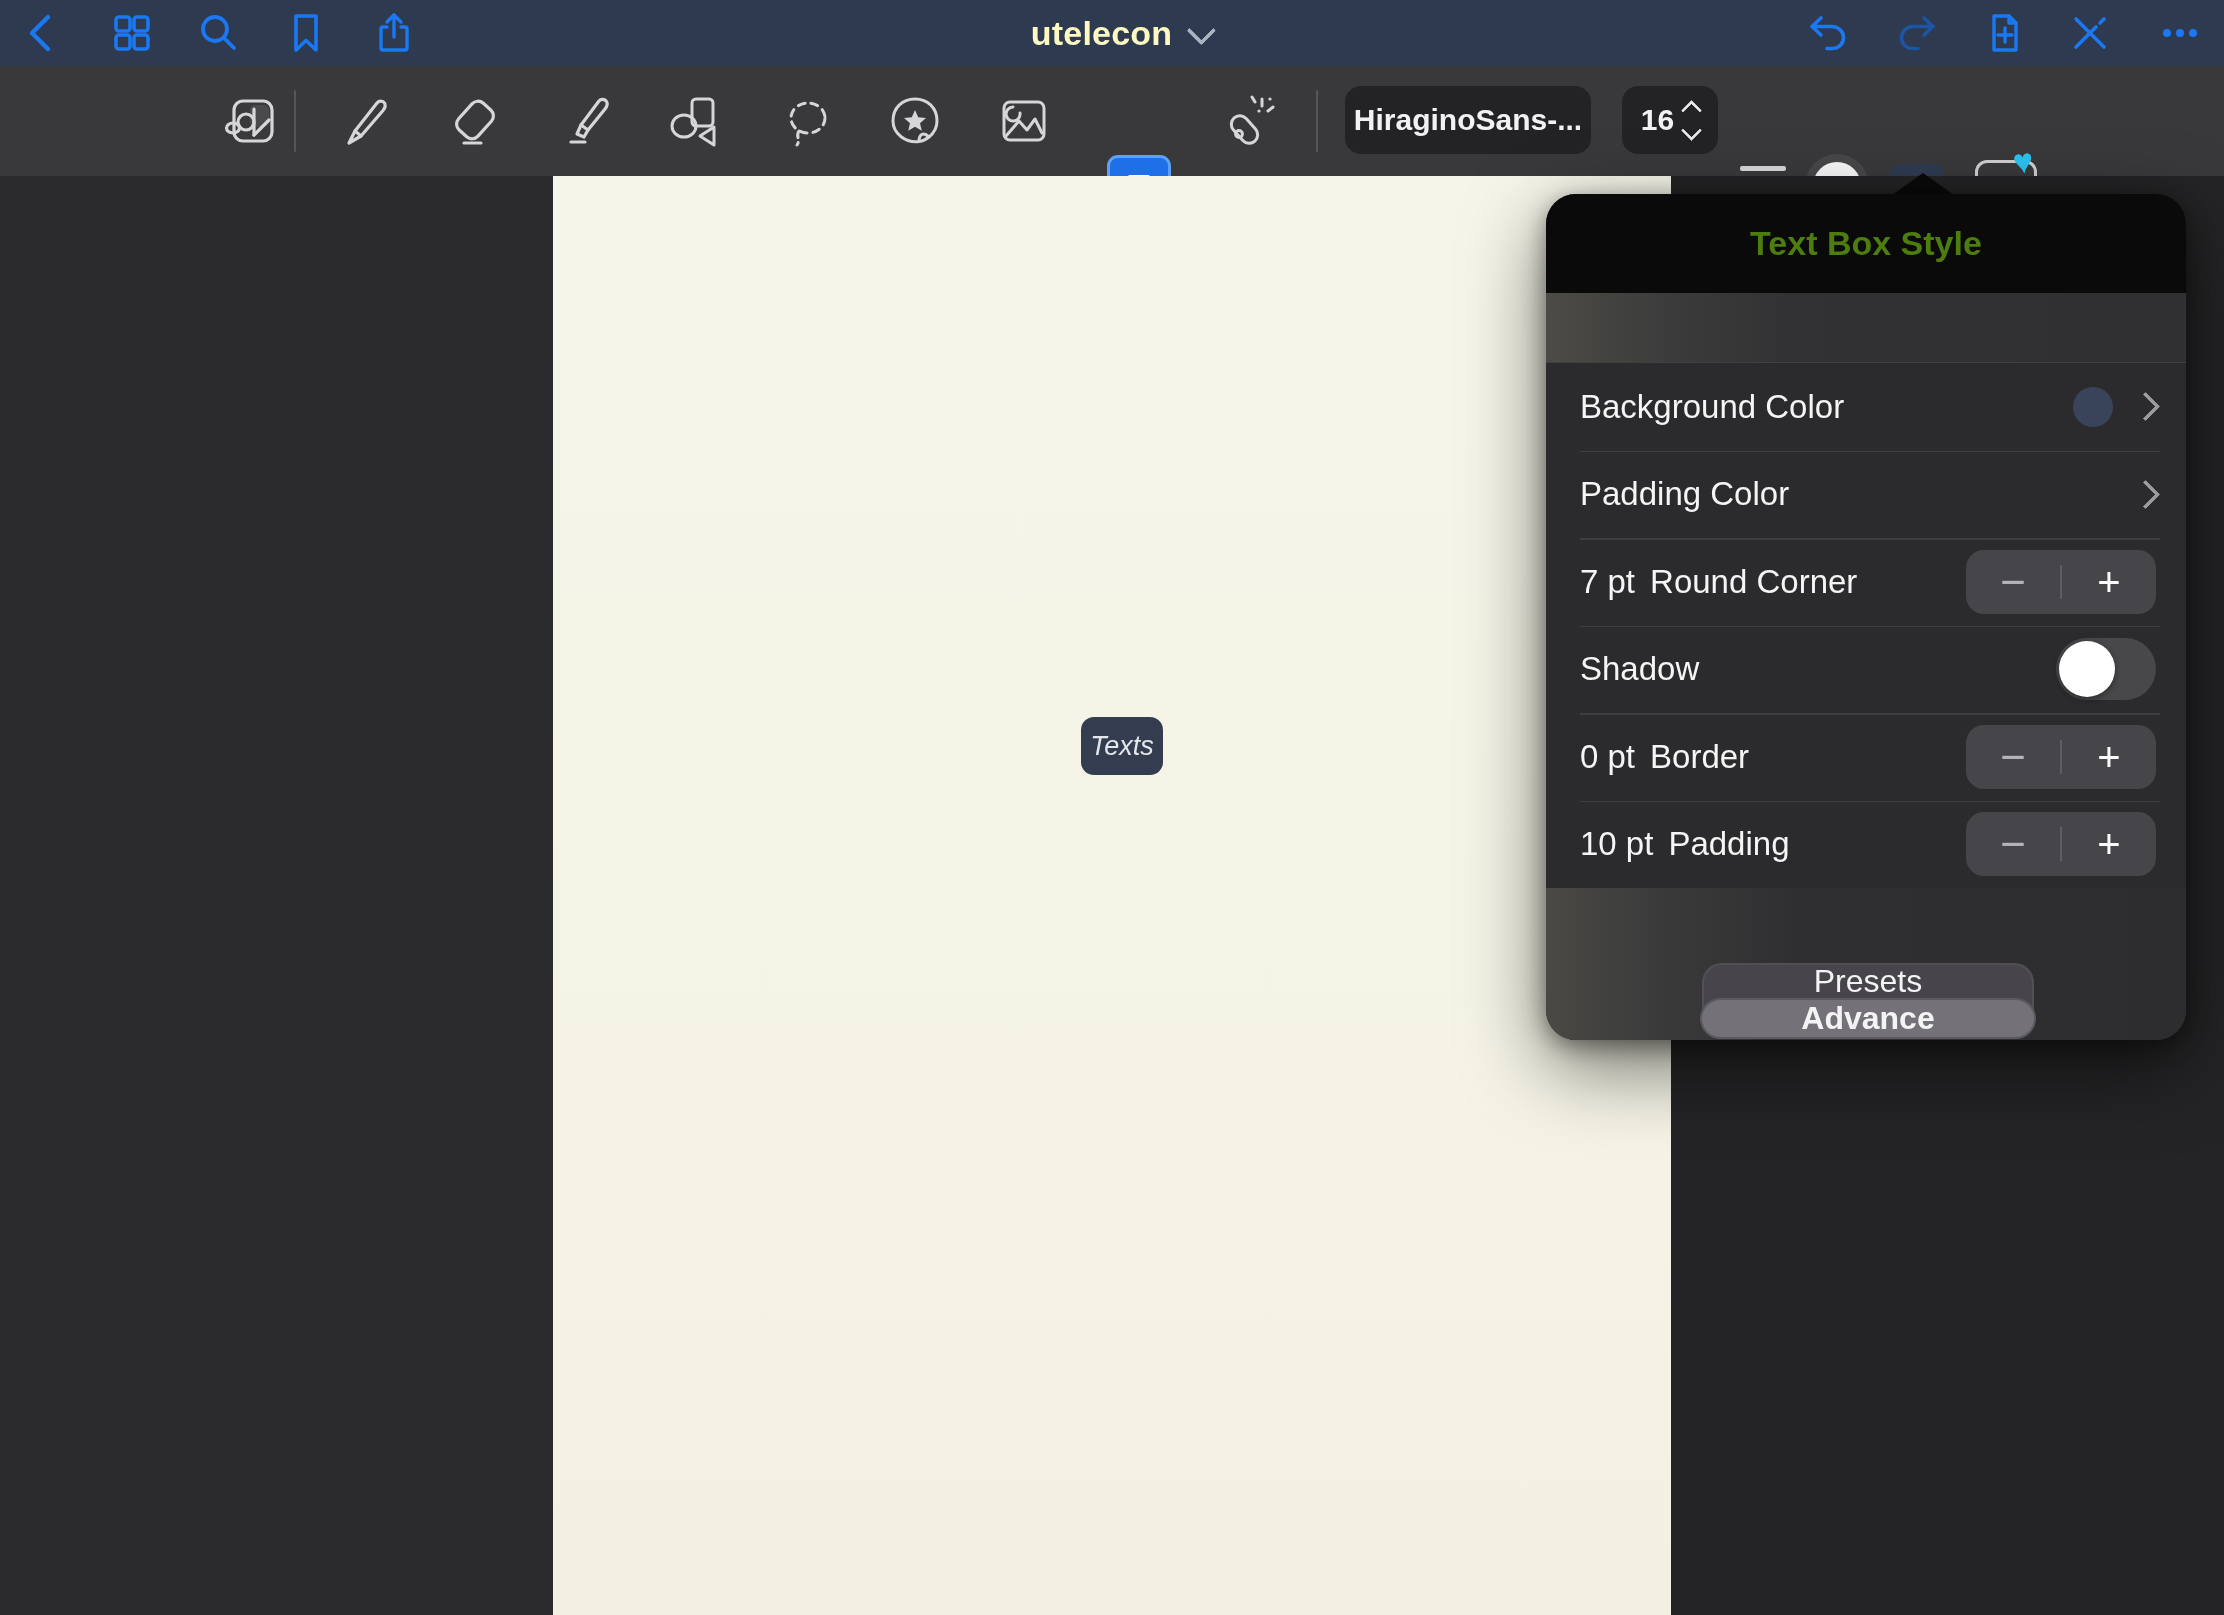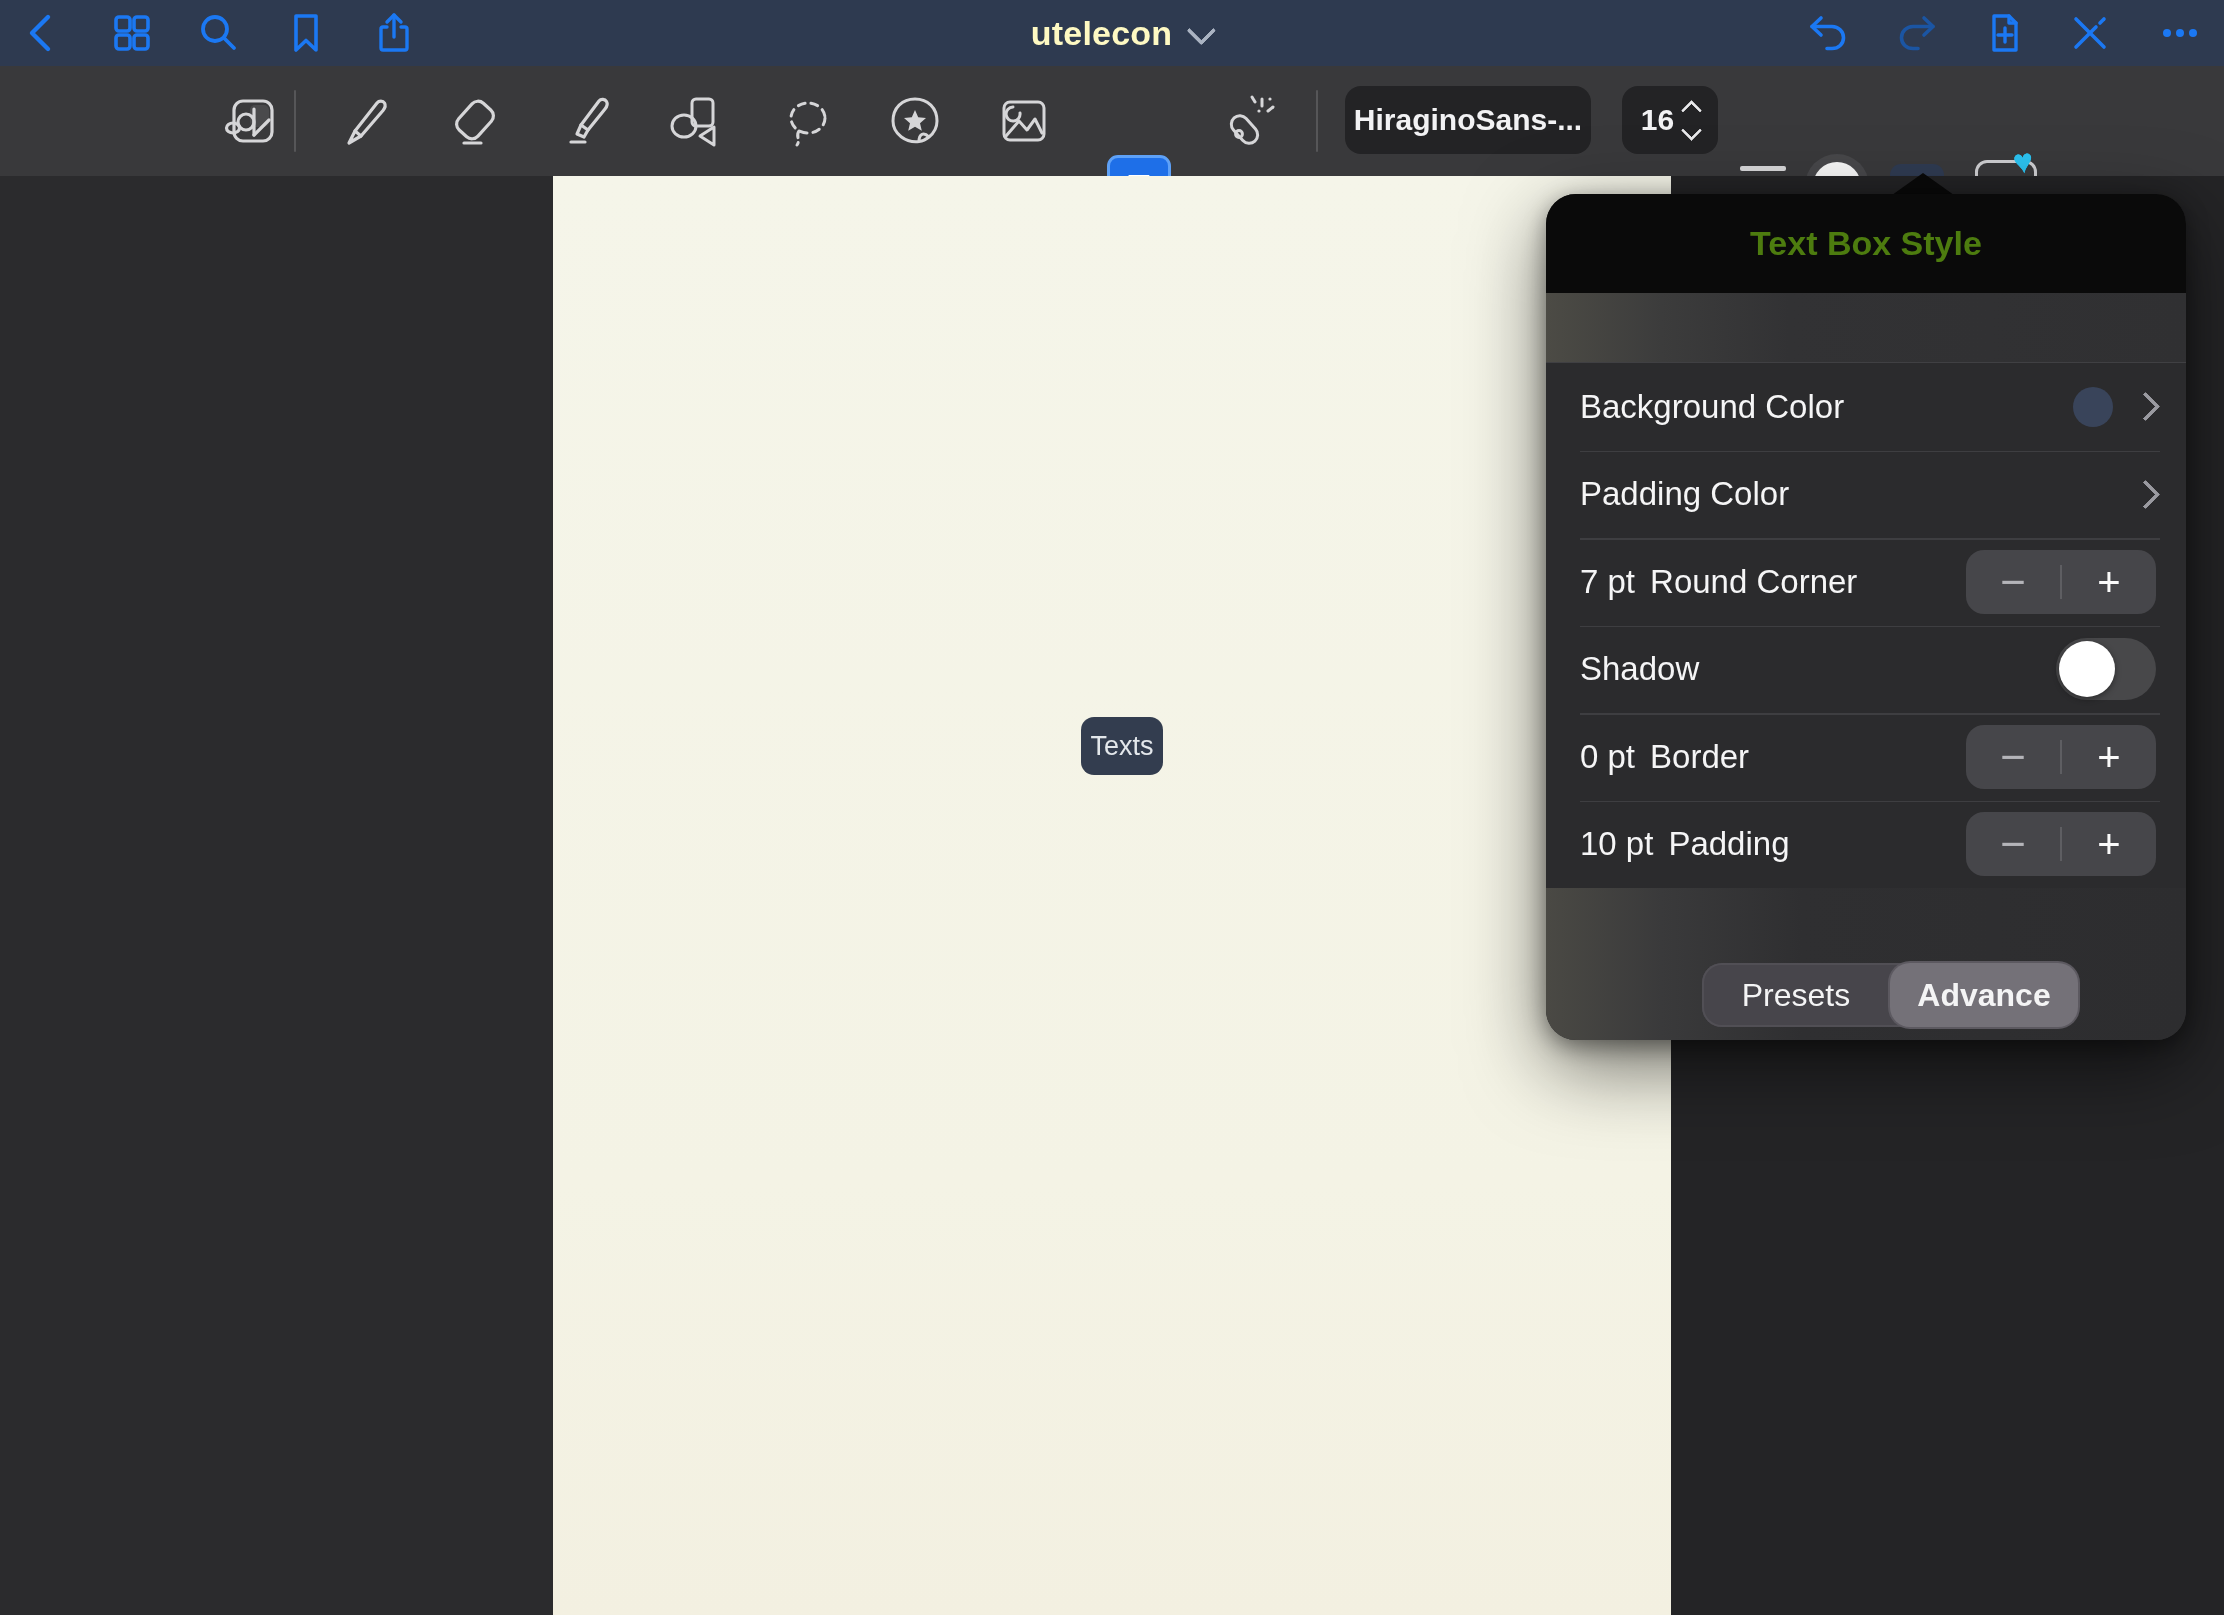--- a/index.html
+++ b/index.html
@@ -35,42 +35,42 @@
   .navy-swatch{position:absolute;left:1890px;top:98px;width:54px;height:54px;border-radius:11px;background:#2f3b52;}
   .fav-style-btn{position:absolute;left:1975px;top:94px;width:56px;height:56px;border:3.4px solid #cfcfd2;border-radius:12px;display:flex;align-items:center;justify-content:center;color:#d6d6d9;font-size:31px;font-weight:600;}
   .fav-heart{position:absolute;left:2013px;top:76px;font-size:34px;color:#2cc2f0;transform:rotate(-6deg);text-shadow:0 0 0 #2cc2f0;}
   .text-tool{position:absolute;left:1107px;top:89px;width:58px;height:58px;background:#1e6fe8;border:3px solid #5ea1f7;border-radius:11px;display:flex;align-items:center;justify-content:center;color:#fff;font-size:35px;font-weight:700;}
   .text-tool .handle{position:absolute;top:50%;width:9px;height:9px;background:#1e6fe8;transform:translateY(-50%) rotate(45deg);}
   .text-tool .h-l{left:-9px;} .text-tool .h-r{right:-9px;}
   
   .canvas-left{position:absolute;left:0;top:176px;width:553px;height:1439px;background:#2b2b2d;}
   .canvas-right{position:absolute;left:1671px;top:176px;width:553px;height:1439px;background:#242426;}
   .paper{position:absolute;left:553px;top:176px;width:1118px;height:1439px;background:linear-gradient(180deg,#f5f5e9 0%,#f4f3e5 70%,#f3f0e1 100%);}
-  .textbox{position:absolute;left:1081px;top:717px;width:82px;height:58px;background:#333d4f;border-radius:13px;display:flex;align-items:center;justify-content:center;color:#e3e7eb;font-size:27px;}
+  .textbox{position:absolute;left:1081px;top:717px;width:82px;height:58px;background:#333d4f;border-radius:13px;display:flex;align-items:center;justify-content:center;color:#e3e7eb;font-size:27px;font-style:italic;}
   
   .pop-arrow{position:absolute;left:1892px;top:173px;width:0;height:0;border-left:31px solid transparent;border-right:31px solid transparent;border-bottom:22px solid #0a0a0a;}
   .popover{position:absolute;left:1546px;top:194px;width:640px;height:846px;border-radius:30px;background:#2b2b2d;box-shadow:0 26px 80px rgba(0,0,0,.55),0 6px 22px rgba(0,0,0,.4);overflow:hidden;}
   .pop-header{position:absolute;left:0;top:0;width:100%;height:99px;background:#0a0a0a;display:flex;align-items:center;justify-content:center;color:#4d7c0f;font-size:34px;font-weight:700;}
   .pop-band{position:absolute;left:0;top:99px;width:100%;height:69px;background:linear-gradient(90deg,#4c4b45 0%,#3c3c3c 18%,#323234 38%,#303032 100%);border-bottom:1.5px solid #404043;}
   .pop-rows{position:absolute;left:0;top:169px;width:100%;height:525px;display:flex;flex-direction:column;background:#2b2b2d;text-align:right;}
   .trow{flex:1;display:flex;align-items:center;padding:0 30px 0 34px;position:relative;}
   .trow + .trow::before{content:"";position:absolute;left:34px;right:26px;top:0;height:1.5px;background:#3e3e41;}
   .trow .lbl{color:#f5f5f6;font-size:33px;display:flex;gap:15px;align-items:baseline;}
   .trow .spacer{flex:1;}
   .chev-r{width:17px;height:17px;border-right:4.2px solid #9a9aa0;border-top:4.2px solid #9a9aa0;border-radius:2px;transform:rotate(45deg);margin-left:22px;}
   .bg-swatch{width:40px;height:40px;border-radius:50%;background:#39445a;}
   .stepper{width:190px;height:64px;background:#46464a;border-radius:18px;display:flex;align-items:center;position:relative;}
   .stepper .sbtn{flex:1;display:flex;align-items:center;justify-content:center;font-size:40px;line-height:0;}
   .stepper .minus{color:#b4b4b9;font-size:44px;}
   .stepper .plus{color:#fafafa;}
   .stepper .sdiv{width:1.5px;height:34px;background:#5e5e62;}
   .switch{width:100px;height:62px;border-radius:31px;background:#48484a;position:relative;}
   .switch .knob{position:absolute;left:3px;top:3px;width:56px;height:56px;border-radius:50%;background:#fff;box-shadow:0 2px 6px rgba(0,0,0,.4);}
   .pop-footer{position:absolute;left:0;top:694px;width:100%;height:152px;background:linear-gradient(90deg,#4a4944 0%,#3a3a3b 18%,#2f2f31 40%,#2d2d2f 100%);}
-  .seg{position:absolute;left:156px;top:75px;width:376px;height:64px;background:#47454b;border-radius:20px;display:flex;box-shadow:0 0 0 2px #514f55 inset;}
+  .seg{position:absolute;left:156px;top:75px;width:332px;height:64px;background:#47454b;border-radius:20px;display:flex;box-shadow:0 0 0 2px #514f55 inset;flex-direction:column;}
   .seg .seg-btn{flex:1;display:flex;align-items:center;justify-content:center;color:#f4f4f5;font-size:32px;}
   .seg .sel{background:#747178;border-radius:20px;box-shadow:0 0 0 2px #5c5960;font-weight:700;}
   
   svg.blue{stroke:#1b78f3;} svg.blue-dim{stroke:#1b55a3;}
   svg.gray{stroke:#d6d6d8;}
 </style>
 </head>
 <body>
 
 <div id="screen">

